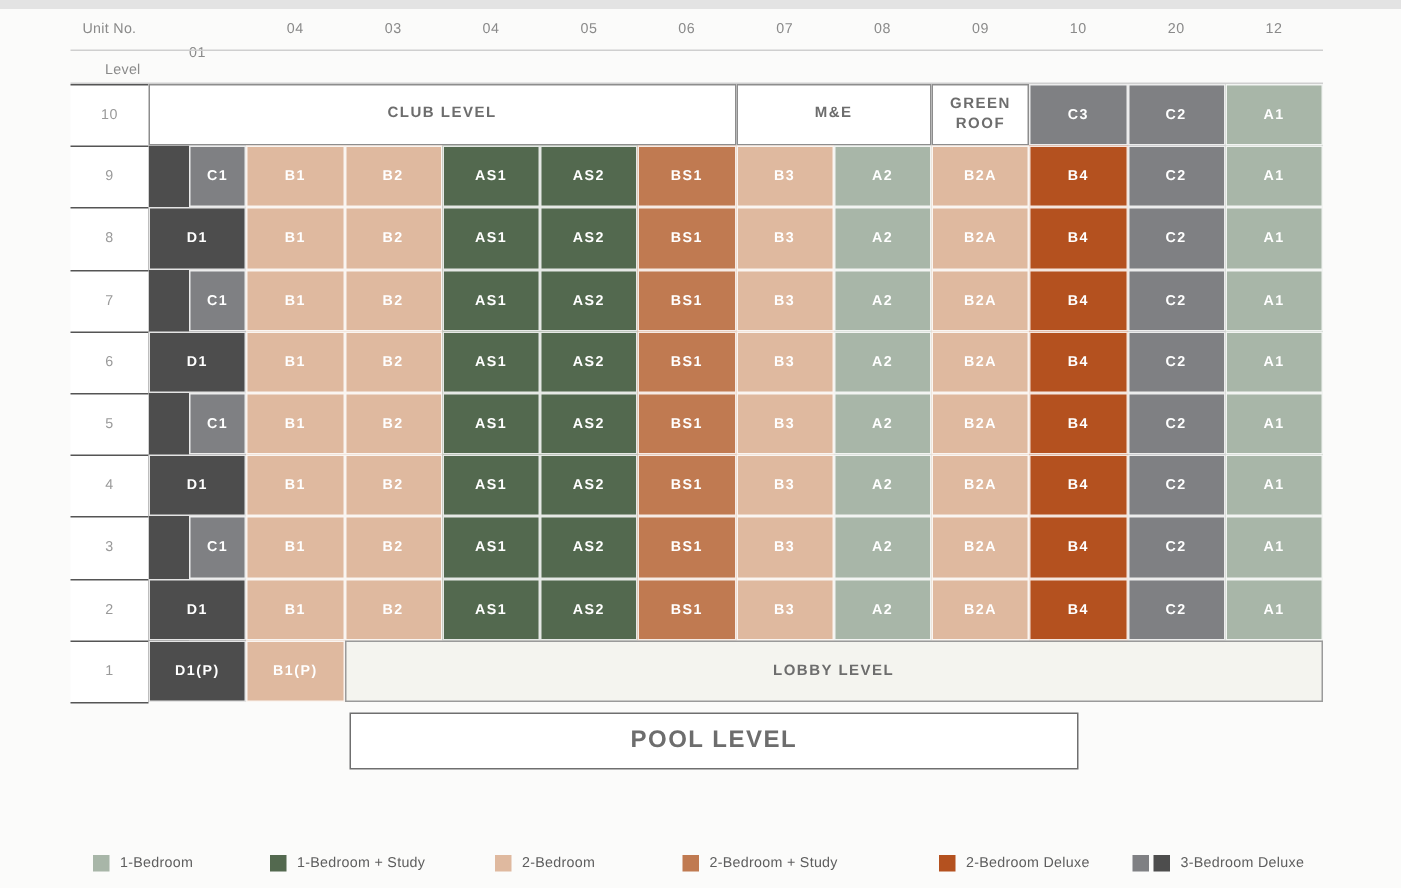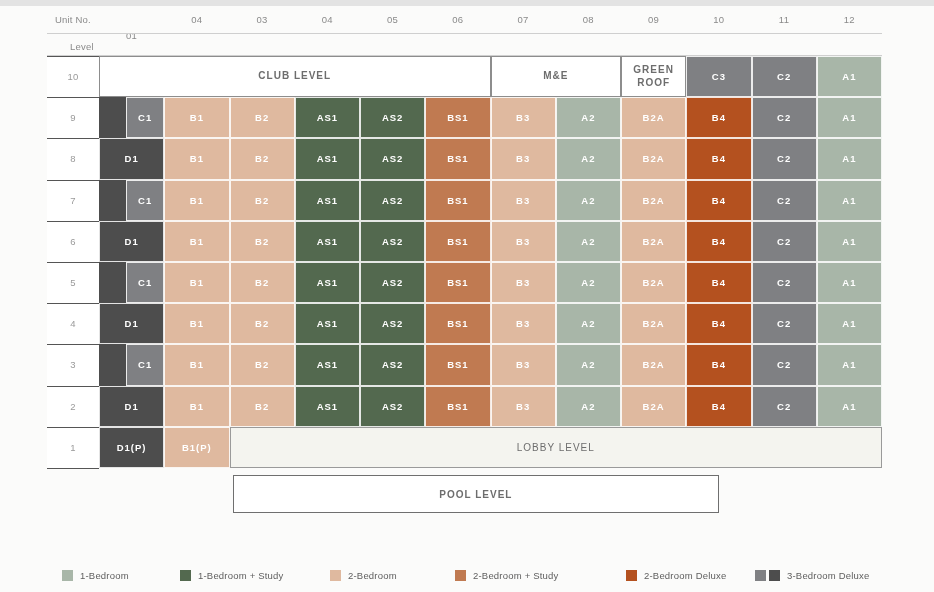--- a/index.html
+++ b/index.html
@@ -51,26 +51,26 @@
   .whitebox{
     background:#ffffff;border:1px solid #8d8d8d;
     display:flex;align-items:center;justify-content:center;
     text-align:center;
     font-size:10px;font-weight:bold;letter-spacing:1px;
     color:#6d6d6d;line-height:1.25;
   }
   .lobbybox{
     background:#f4f4ef;border:1px solid #9a9a9a;
     display:flex;align-items:center;justify-content:center;
-    font-size:10px;font-weight:normal;letter-spacing:1px;color:#6d6d6d;
+    font-size:10px;font-weight:bold;letter-spacing:1px;color:#6d6d6d;
   }
   .poolbox{
     background:#ffffff;border:1px solid #6f6f6f;
     display:flex;align-items:center;justify-content:center;
-    font-size:10px;font-weight:bold;letter-spacing:1px;color:#6d6d6d;
+    font-size:16px;font-weight:bold;letter-spacing:1px;color:#6d6d6d;
   }
 
   
   .spine{background:#4d4d4d;}
 
   
   #legend{position:absolute;left:0;top:560px;width:934px;height:32px;}
   .lg-item{position:absolute;display:flex;align-items:center;height:18px;}
   .sw{width:11px;height:11px;display:inline-block;margin-right:7px;}
   .lg-txt{font-size:9.5px;color:#5e5e5e;letter-spacing:.2px;white-space:nowrap;}
@@ -84,21 +84,21 @@
     <div class="abs hdr-num" style="left: 99px; top: 28px; width: 65.25px; height: 14px;">01</div>
     <div class="abs hdr-num" style="left: 164.25px; top: 12px; width: 65.25px; height: 14px;">04</div>
     <div class="abs hdr-num" style="left: 229.5px; top: 12px; width: 65.25px; height: 14px;">03</div>
     <div class="abs hdr-num" style="left: 294.75px; top: 12px; width: 65.25px; height: 14px;">04</div>
     <div class="abs hdr-num" style="left: 360px; top: 12px; width: 65.25px; height: 14px;">05</div>
     <div class="abs hdr-num" style="left: 425.25px; top: 12px; width: 65.25px; height: 14px;">06</div>
     <div class="abs hdr-num" style="left: 490.5px; top: 12px; width: 65.25px; height: 14px;">07</div>
     <div class="abs hdr-num" style="left: 555.75px; top: 12px; width: 65.25px; height: 14px;">08</div>
     <div class="abs hdr-num" style="left: 621px; top: 12px; width: 65.25px; height: 14px;">09</div>
     <div class="abs hdr-num" style="left: 686.25px; top: 12px; width: 65.25px; height: 14px;">10</div>
-    <div class="abs hdr-num" style="left: 751.5px; top: 12px; width: 65.25px; height: 14px;">11</div>
+    <div class="abs hdr-num" style="left: 751.5px; top: 12px; width: 65.25px; height: 14px;">20</div>
     <div class="abs hdr-num" style="left: 816.75px; top: 12px; width: 65.25px; height: 14px;">12</div>
     <div class="abs rule" style="left: 47px; top: 33px; width: 835px; height: 1px;"></div>
     <div class="abs hdr-label" style="left: 58px; top: 40px; width: 60px; height: 13px; padding-left: 12px;">Level</div>
     <div class="abs rule" style="left: 47px; top: 55px; width: 835px; height: 1px;"></div>
     <div class="abs spine" style="left: 99px; top: 97.2px; width: 27px; height: 370.8px;"></div>
     <div class="abs lvl" style="left: 47px; top: 56px; width: 52px; height: 41.2px;">10</div>
     <div class="abs lvl-sep" style="left: 47px; top: 56px; width: 52px; height: 1px;"></div>
     <div class="abs lvl" style="left: 47px; top: 97.2px; width: 52px; height: 41.2px;">9</div>
     <div class="abs lvl-sep" style="left: 47px; top: 97.2px; width: 52px; height: 1px;"></div>
     <div class="abs lvl" style="left: 47px; top: 138.4px; width: 52px; height: 41.2px;">8</div>

